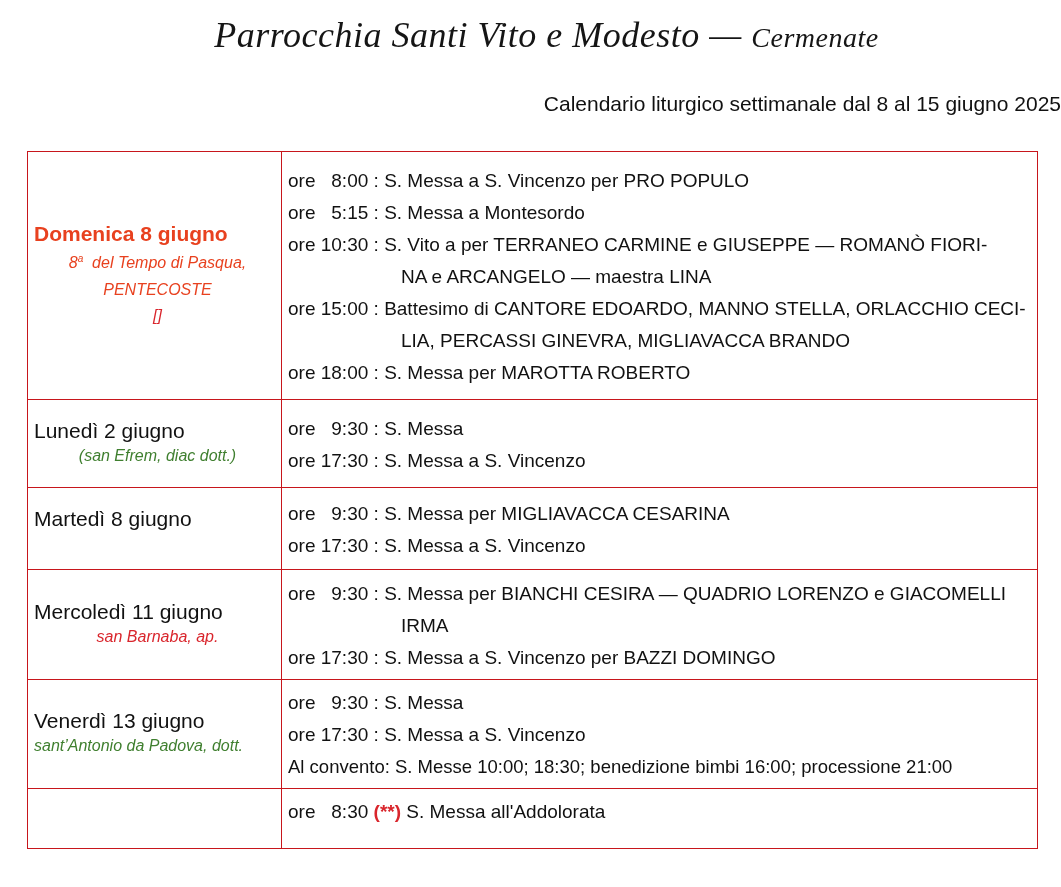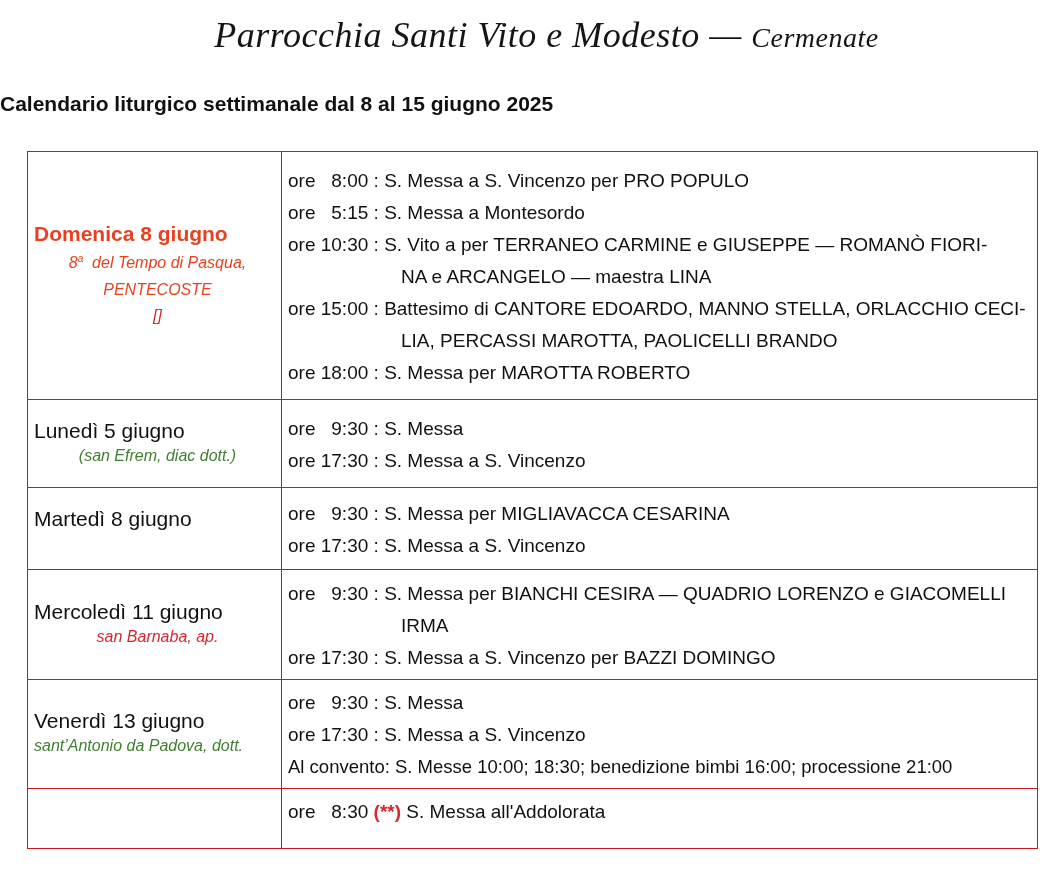--- a/index.html
+++ b/index.html
@@ -33,23 +33,23 @@
     font-size: 36px;
   }
   .parish-title .town-part {
     font-size: 28px;
   }
   .cal-title {
     position: absolute;
     top: 92px;
     left: 0;
     width: 1061px;
-    text-align: left;
+    text-align: right;
     font-size: 21px;
-    font-weight: bold;
+    font-weight: normal;
     color: #111111;
     white-space: nowrap;
   }
   table.calendar {
     position: absolute;
     top: 151px;
     left: 27px;
     width: 1011px;
     border-collapse: collapse;
     table-layout: fixed;
@@ -120,28 +120,28 @@
     <td class="day-cell">
       <div class="day-name feast">Domenica 8 giugno</div>
       <div class="day-note red"><span>8</span><sup>a</sup><span style="white-space:pre">  del Tempo di Pasqua,</span></div>
       <div class="day-note red">PENTECOSTE</div>
       <div class="day-note red-light" style="font-weight:normal">[]</div>
     </td>
     <td class="events-cell">
       <div class="event"><span class="time">ore   8:00 : </span><span>S. Messa a S. Vincenzo per PRO POPULO</span></div>
       <div class="event"><span class="time">ore   5:15 : </span><span>S. Messa a Montesordo</span></div>
       <div class="event"><span class="time">ore 10:30 : </span><span>S. Vito a per TERRANEO CARMINE e GIUSEPPE — ROMANÒ FIORI-</span><span class="cont">NA e ARCANGELO — maestra LINA</span></div>
-      <div class="event"><span class="time">ore 15:00 : </span><span>Battesimo di CANTORE EDOARDO, MANNO STELLA, ORLACCHIO CECI-</span><span class="cont">LIA, PERCASSI MAROTTA, PAOLICELLI BRANDO</span></div>
+      <div class="event"><span class="time">ore 15:00 : </span><span>Battesimo di CANTORE EDOARDO, MANNO STELLA, ORLACCHIO CECI-</span><span class="cont">LIA, PERCASSI GINEVRA, MIGLIAVACCA BRANDO</span></div>
       <div class="event"><span class="time">ore 18:00 : </span><span>S. Messa per MAROTTA ROBERTO</span></div>
     </td>
   </tr>
 
   <tr style="height:88px;">
     <td class="day-cell">
-      <div class="day-name">Lunedì 5 giugno</div>
+      <div class="day-name">Lunedì 2 giugno</div>
       <div class="day-note green">(san Efrem, diac dott.)</div>
     </td>
     <td class="events-cell">
       <div class="event"><span class="time">ore   9:30 : </span><span>S. Messa</span></div>
       <div class="event"><span class="time">ore 17:30 : </span><span>S. Messa a S. Vincenzo</span></div>
     </td>
   </tr>
 
   <tr style="height:82px;">
     <td class="day-cell">

